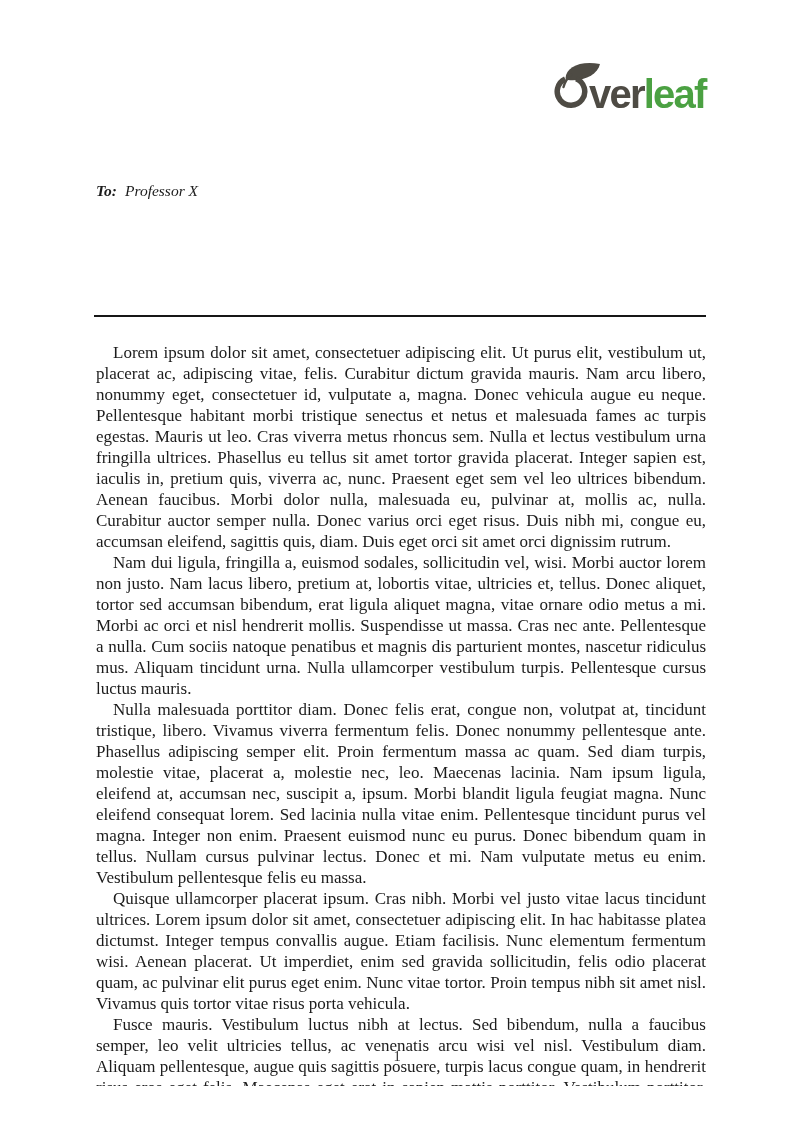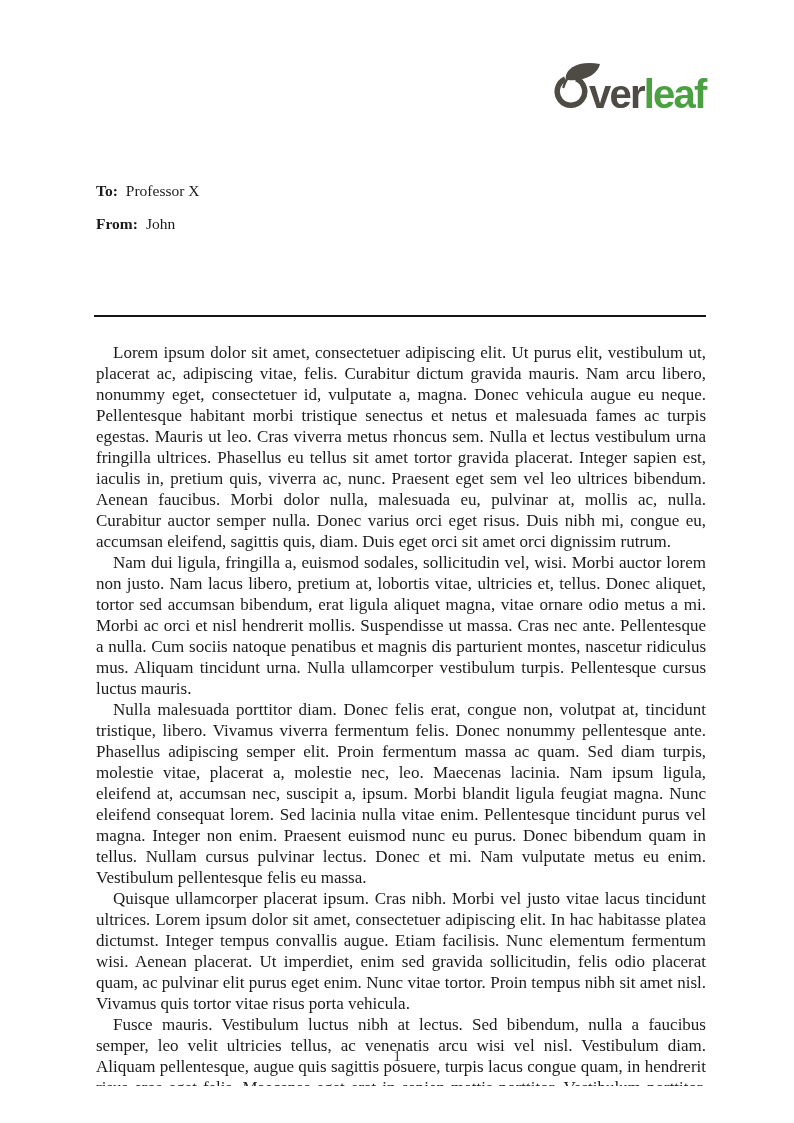--- a/index.html
+++ b/index.html
@@ -18,21 +18,21 @@
   .logo svg { display: block; }
   .logo-text {
     font-family: "Liberation Sans", sans-serif;
     font-weight: 700;
     font-size: 40px;
     letter-spacing: -1.8px;
   }
 
   
   .memo-header { position: absolute; left: 96px; top: 181px; right: 88px; font-size: 15.5px; }
-  .memo-field { margin: 0 0 13px 0; line-height: 20px; }
+  .memo-field { margin: 0 0 13px 0; line-height: 20px; font-style: italic; }
   .memo-field .label { font-weight: bold; margin-right: 8px; }
 
   
   .rule {
     position: absolute; left: 94px; right: 88px; top: 315px;
     height: 2px; background: #161616; border: none; margin: 0; padding: 0;
   }
 
   
   .content {
@@ -61,23 +61,20 @@
 
       <path d="M11.2,17 A13.75,13.75 0 1 0 22.2,16.75" fill="none" stroke="#4E4B44" stroke-width="5.5"></path>
       <text class="logo-text" x="35" y="45.5" fill="#4E4B44"><tspan>ver</tspan><tspan fill="#4BA142">leaf</tspan></text>
     </svg>
   </div>
 
   <div class="memo-header">
     <p class="memo-field">
       <span class="label">To:</span><span>Professor X</span>
     </p>
-    <p class="memo-field">
-      <span class="label">From:</span><span>John</span>
-    </p>
   </div>
 
   <hr class="rule">
 
   <div class="content">
     <p>Lorem ipsum dolor sit amet, consectetuer adipiscing elit. Ut purus elit, vestibulum ut, placerat ac, adipiscing vitae, felis. Curabitur dictum gravida mauris. Nam arcu libero, nonummy eget, consectetuer id, vulputate a, magna. Donec vehicula augue eu neque. Pellentesque habitant morbi tristique senectus et netus et malesuada fames ac turpis egestas. Mauris ut leo. Cras viverra metus rhoncus sem. Nulla et lectus vestibulum urna fringilla ultrices. Phasellus eu tellus sit amet tortor gravida placerat. Integer sapien est, iaculis in, pretium quis, viverra ac, nunc. Praesent eget sem vel leo ultrices bibendum. Aenean faucibus. Morbi dolor nulla, malesuada eu, pulvinar at, mollis ac, nulla. Curabitur auctor semper nulla. Donec varius orci eget risus. Duis nibh mi, congue eu, accumsan eleifend, sagittis quis, diam. Duis eget orci sit amet orci dignissim rutrum.</p>
     <p>Nam dui ligula, fringilla a, euismod sodales, sollicitudin vel, wisi. Morbi auctor lorem non justo. Nam lacus libero, pretium at, lobortis vitae, ultricies et, tellus. Donec aliquet, tortor sed accumsan bibendum, erat ligula aliquet magna, vitae ornare odio metus a mi. Morbi ac orci et nisl hendrerit mollis. Suspendisse ut massa. Cras nec ante. Pellentesque a nulla. Cum sociis natoque penatibus et magnis dis parturient montes, nascetur ridiculus mus. Aliquam tincidunt urna. Nulla ullamcorper vestibulum turpis. Pellentesque cursus luctus mauris.</p>
     <p>Nulla malesuada porttitor diam. Donec felis erat, congue non, volutpat at, tincidunt tristique, libero. Vivamus viverra fermentum felis. Donec nonummy pellentesque ante. Phasellus adipiscing semper elit. Proin fermentum massa ac quam. Sed diam turpis, molestie vitae, placerat a, molestie nec, leo. Maecenas lacinia. Nam ipsum ligula, eleifend at, accumsan nec, suscipit a, ipsum. Morbi blandit ligula feugiat magna. Nunc eleifend consequat lorem. Sed lacinia nulla vitae enim. Pellentesque tincidunt purus vel magna. Integer non enim. Praesent euismod nunc eu purus. Donec bibendum quam in tellus. Nullam cursus pulvinar lectus. Donec et mi. Nam vulputate metus eu enim. Vestibulum pellentesque felis eu massa.</p>
     <p>Quisque ullamcorper placerat ipsum. Cras nibh. Morbi vel justo vitae lacus tincidunt ultrices. Lorem ipsum dolor sit amet, consectetuer adipiscing elit. In hac habitasse platea dictumst. Integer tempus convallis augue. Etiam facilisis. Nunc elementum fermentum wisi. Aenean placerat. Ut imperdiet, enim sed gravida sollicitudin, felis odio placerat quam, ac pulvinar elit purus eget enim. Nunc vitae tortor. Proin tempus nibh sit amet nisl. Vivamus quis tortor vitae risus porta vehicula.</p>
     <p>Fusce mauris. Vestibulum luctus nibh at lectus. Sed bibendum, nulla a faucibus semper, leo velit ultricies tellus, ac venenatis arcu wisi vel nisl. Vestibulum diam. Aliquam pellentesque, augue quis sagittis posuere, turpis lacus congue quam, in hendrerit risus eros eget felis. Maecenas eget erat in sapien mattis porttitor. Vestibulum porttitor. Nulla facilisi. Sed a turpis eu lacus commodo facilisis. Morbi fringilla, wisi in dignissim interdum, justo lectus sagittis dui, et vehicula libero dui cursus dui. Mauris tempor ligula sed lacus. Duis cursus enim ut augue. Cras ac magna. Cras nulla. Nulla egestas. Curabitur a leo. Quisque egestas wisi eget nunc. Nam feugiat lacus vel est. Curabitur consectetuer.</p>

